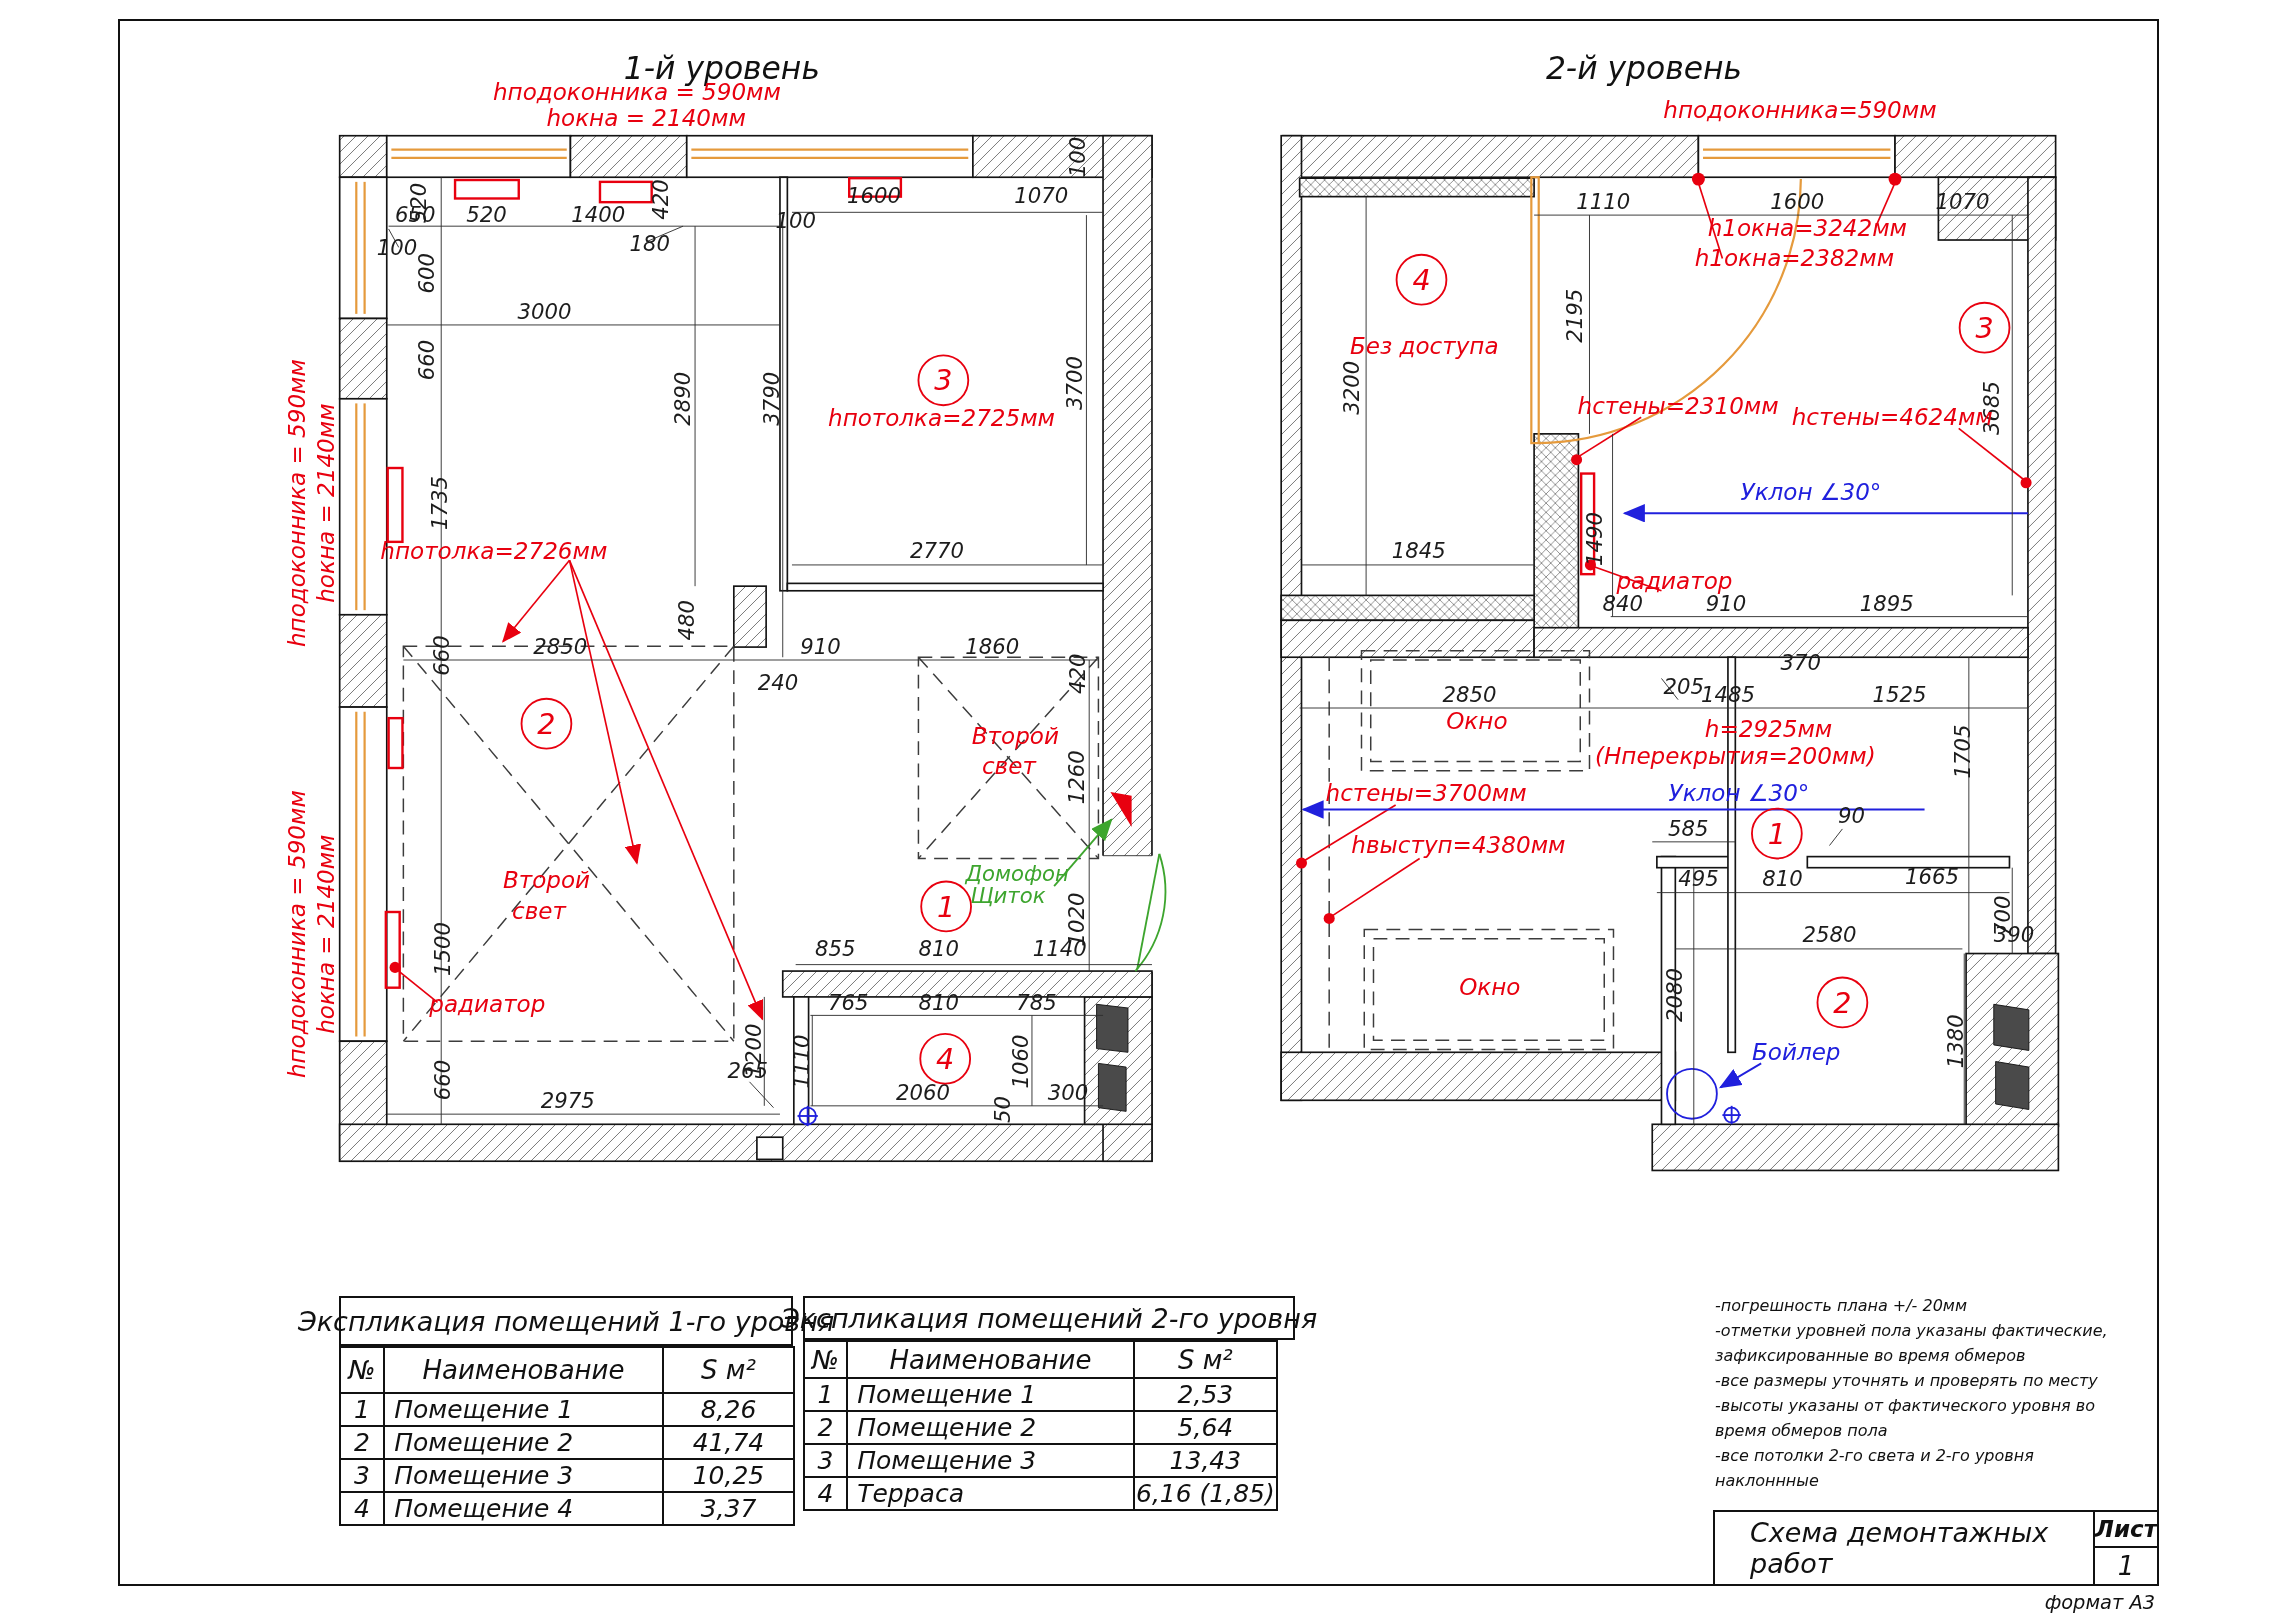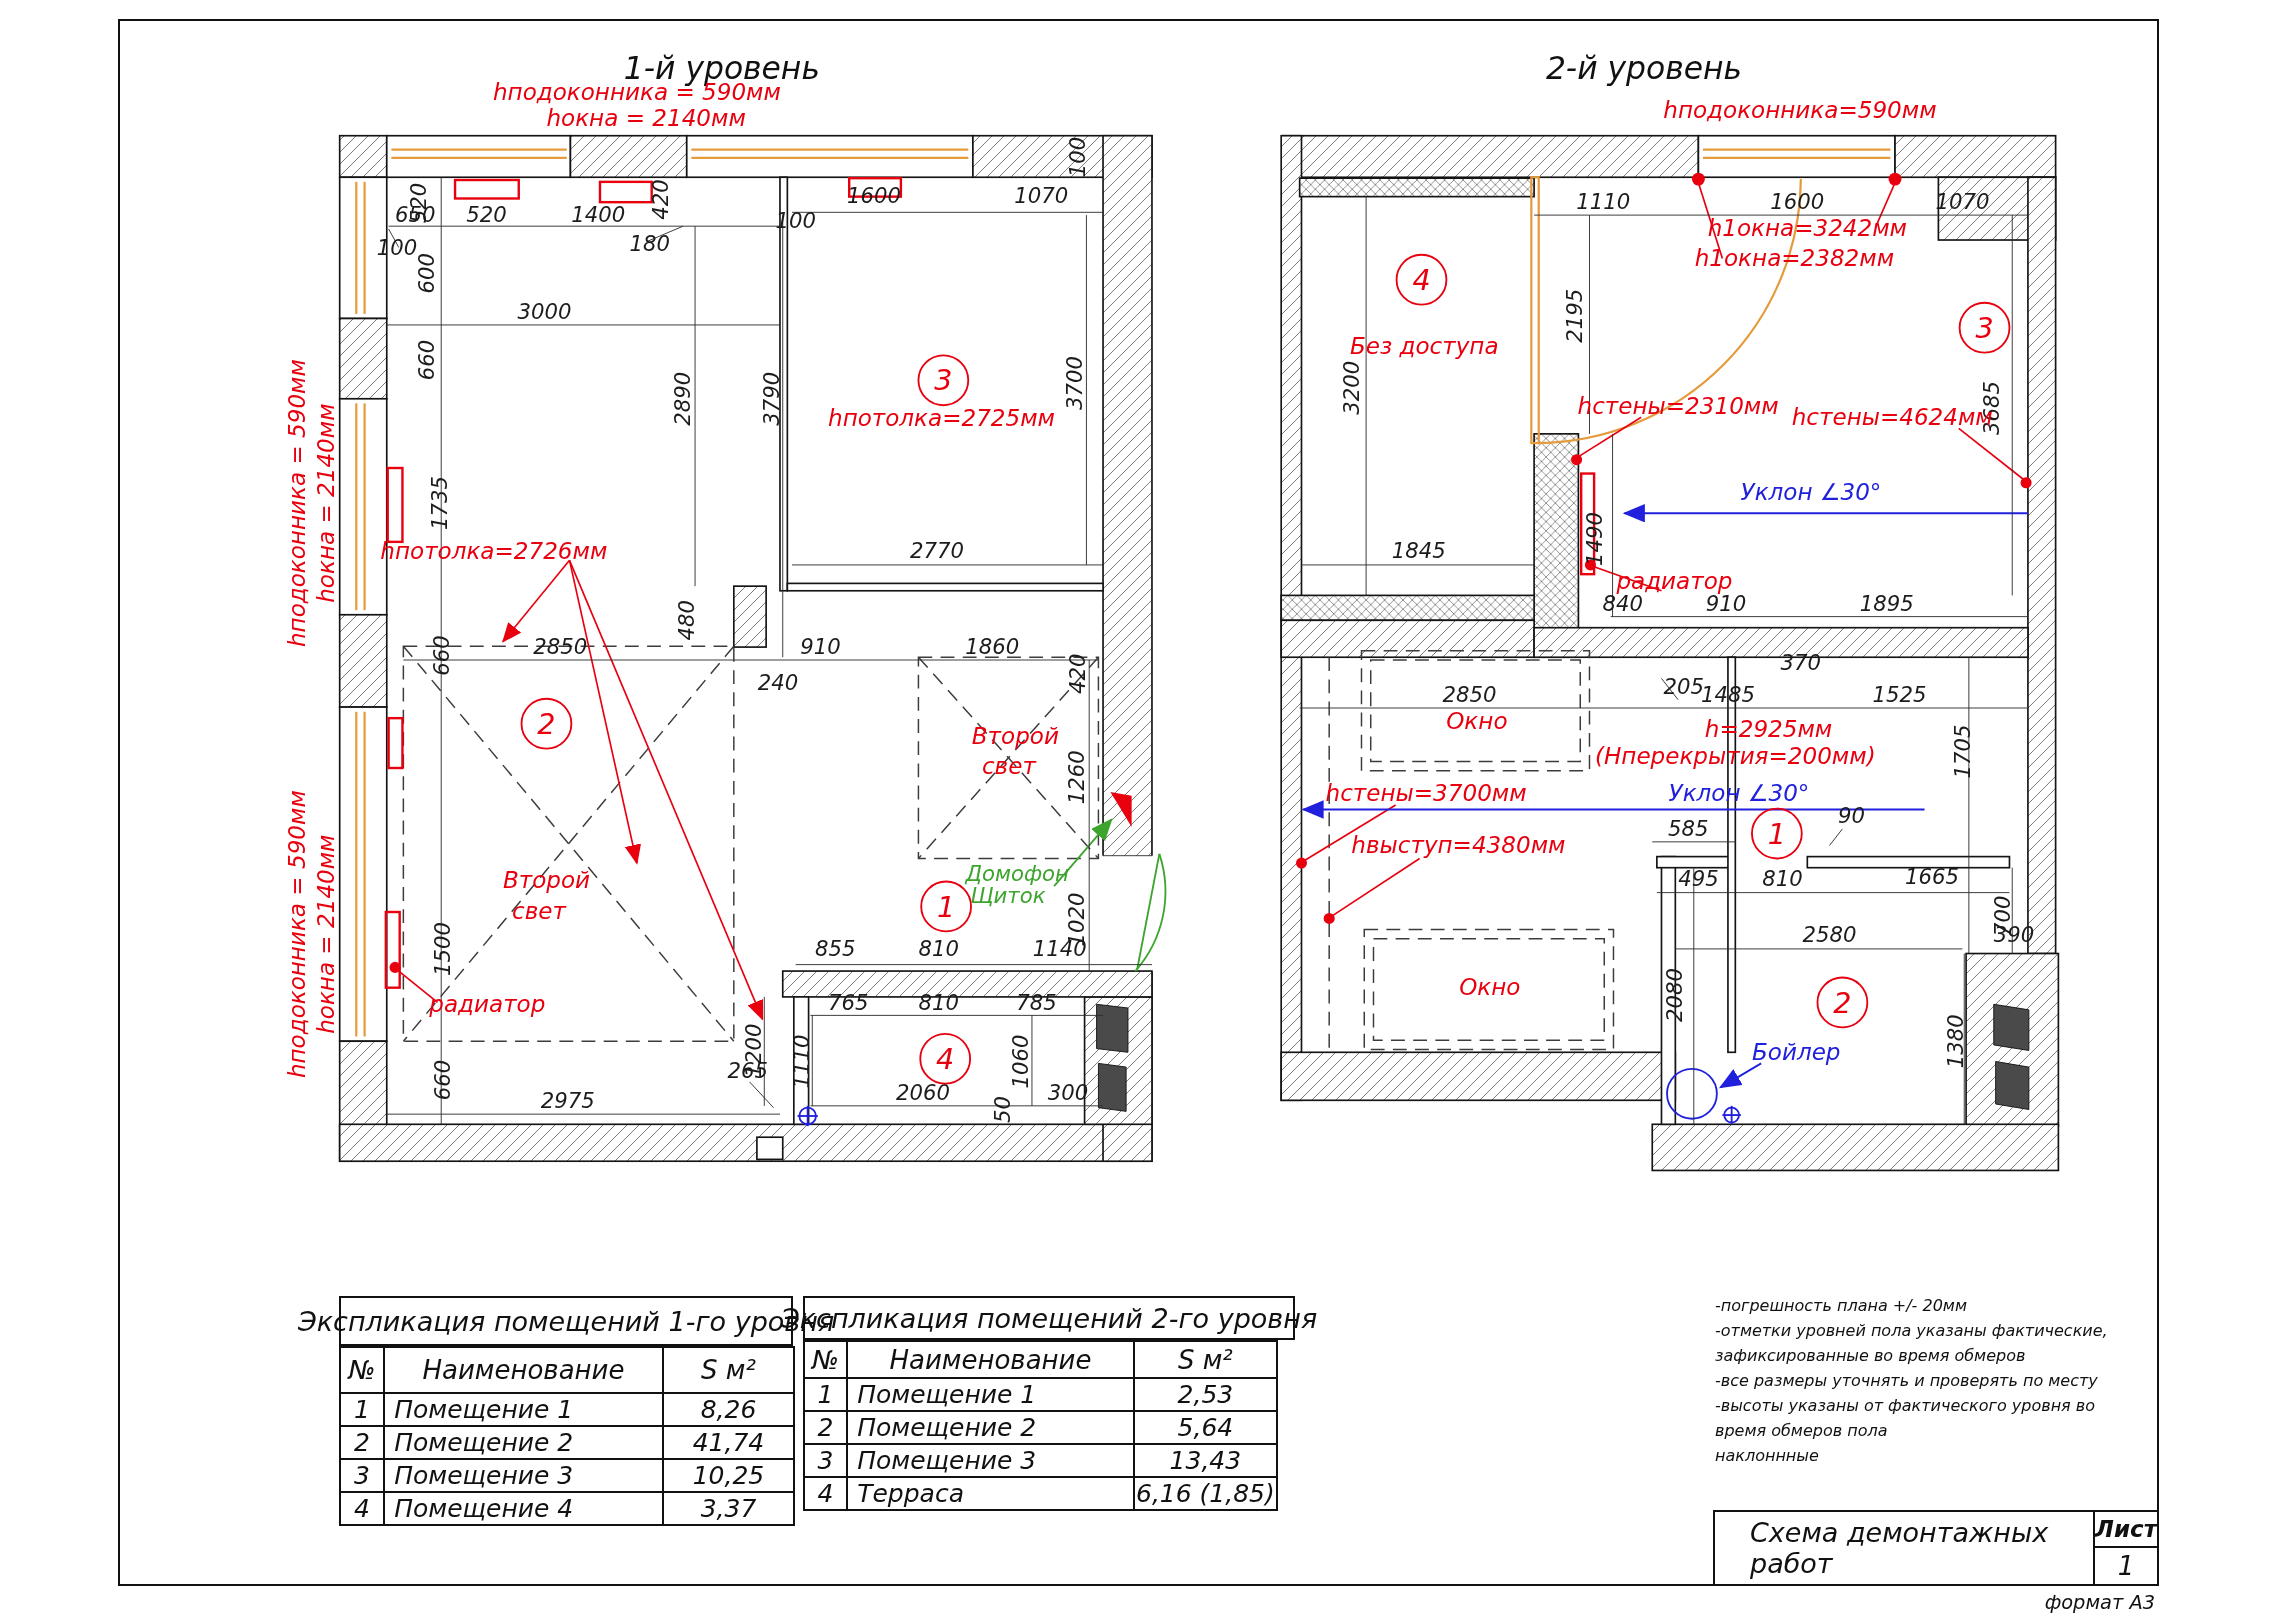--- a/index.html
+++ b/index.html
@@ -450,20 +450,21 @@
   </table>
 </div>
 
 <div id="notes">
     <div>-погрешность плана +/- 20мм</div>
     <div>-отметки уровней пола указаны фактические,</div>
     <div>зафиксированные во время обмеров</div>
     <div>-все размеры уточнять и проверять по месту</div>
     <div>-высоты указаны от фактического уровня во</div>
     <div>время обмеров пола</div>
+    <div>-все потолки 2-го света и 2-го уровня</div>
     <div>наклоннные</div>
   </div>
 
 <div id="titleblock">
   <div id="tb-main">Схема демонтажных работ</div>
   <div id="tb-right">
     <div id="tb-sheet-label">Лист</div>
     <div id="tb-sheet-num">1</div>
   </div>
 </div>

